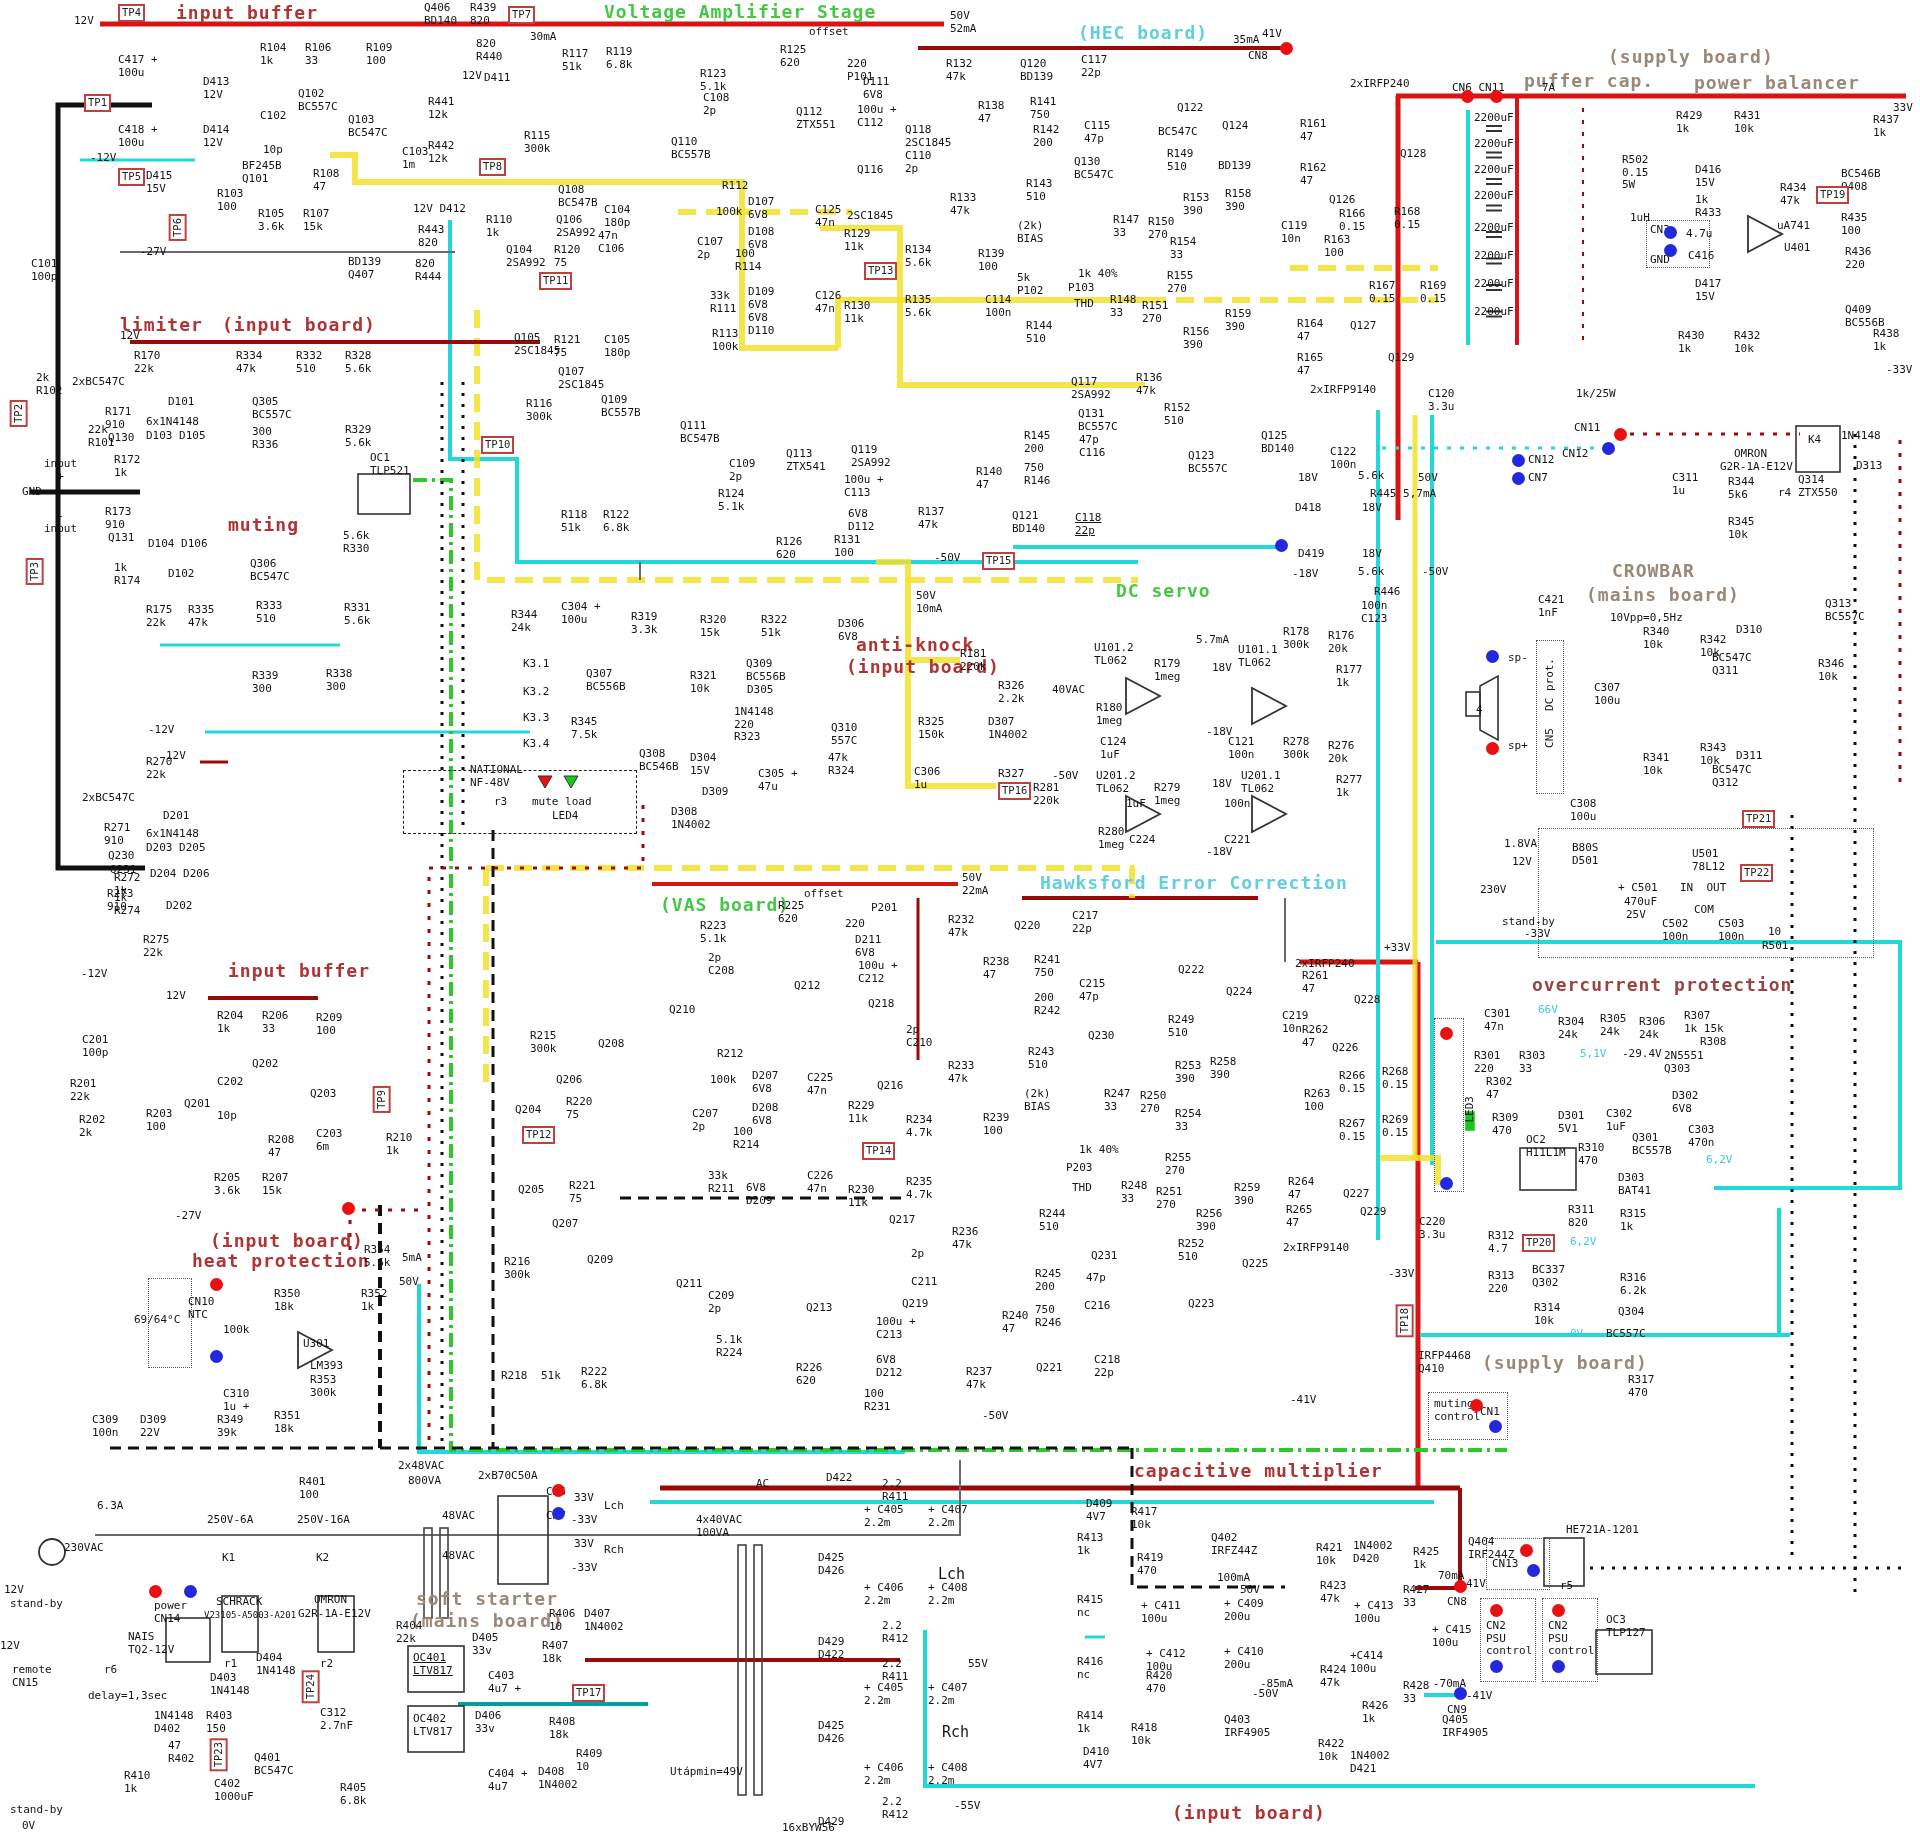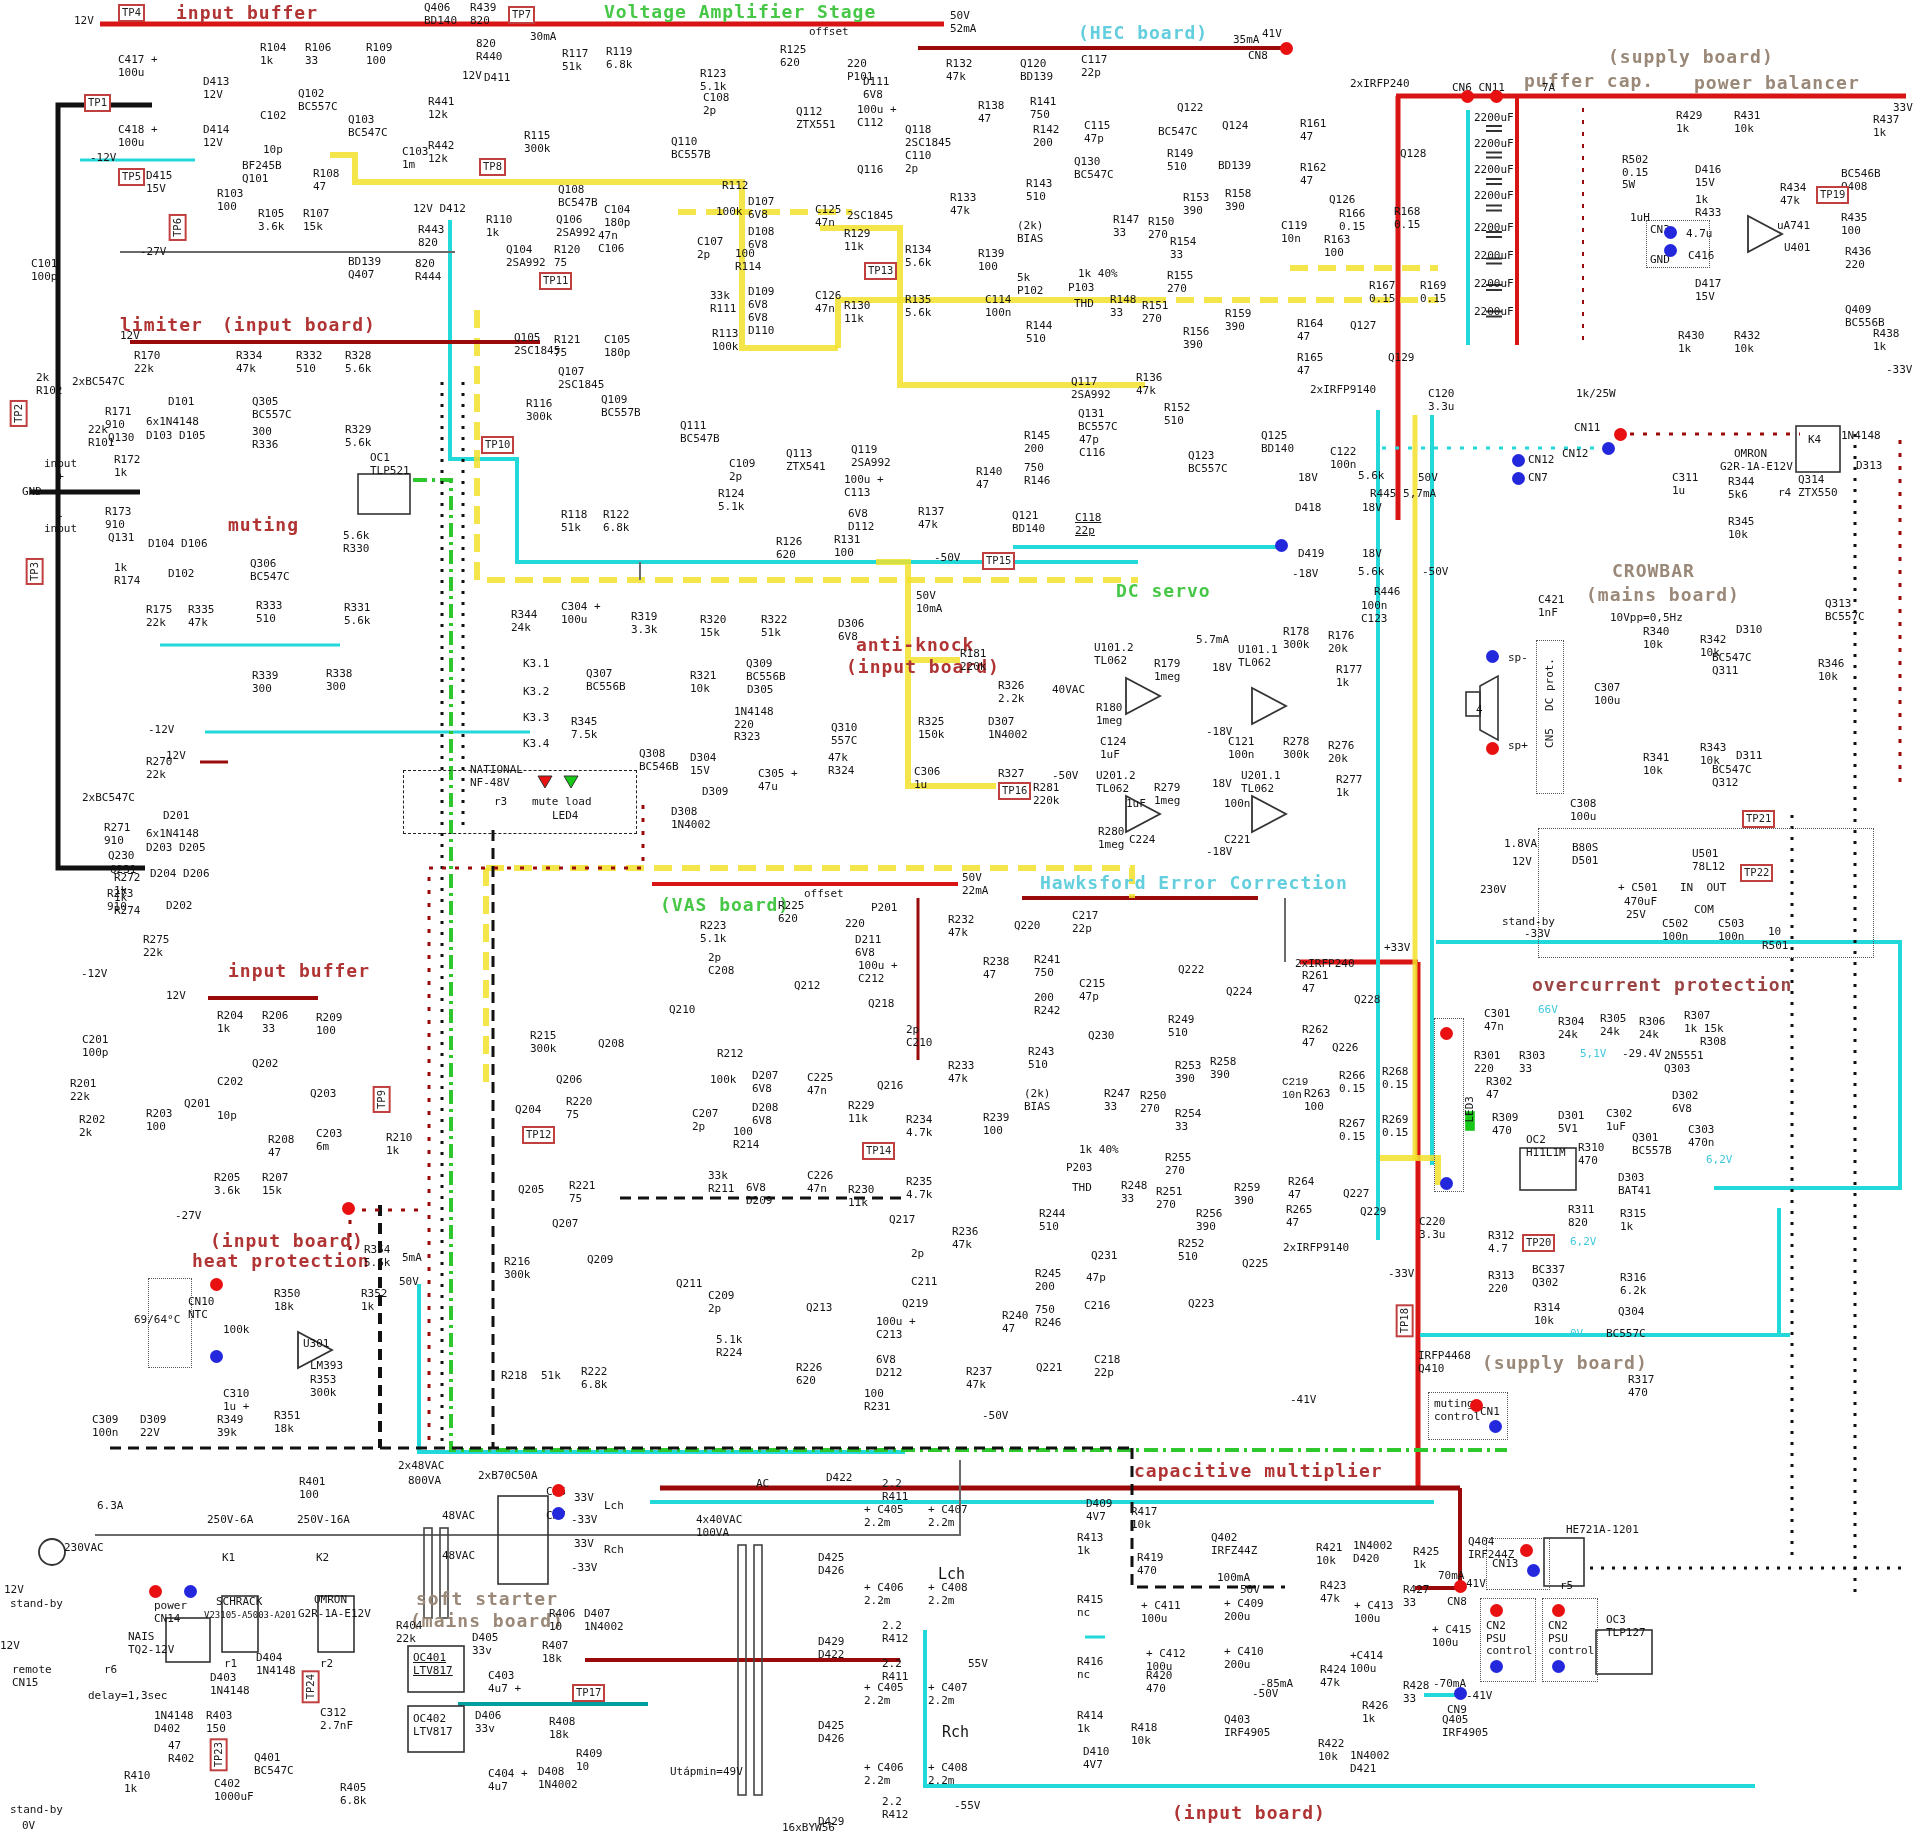--- a/index.html
+++ b/index.html
@@ -837,21 +837,21 @@
     <div class="lbl" style="left: 1302px; top: 970px;">R261
 47</div>
     <div class="lbl" style="left: 1354px; top: 994px;">Q228</div>
     <div class="lbl" style="left: 1302px; top: 1024px;">R262
 47</div>
     <div class="lbl" style="left: 1332px; top: 1042px;">Q226</div>
     <div class="lbl" style="left: 1339px; top: 1070px;">R266
 0.15</div>
     <div class="lbl" style="left: 1382px; top: 1066px;">R268
 0.15</div>
-    <div class="lbl" style="left: 1282px; top: 1076px; font-family: Liberation Mono, monospace;">C219
+    <div class="lbl" style="left: 1282px; top: 1010px;">C219
 10n</div>
     <div class="lbl" style="left: 1304px; top: 1088px;">R263
 100</div>
     <div class="lbl" style="left: 1484px; top: 1008px;">C301
 47n</div>
     <div class="lbl" style="left: 1474px; top: 1050px;">R301
 220</div>
     <div class="lbl" style="left: 1519px; top: 1050px;">R303
 33</div>
     <div class="lbl" style="left: 1486px; top: 1076px;">R302

